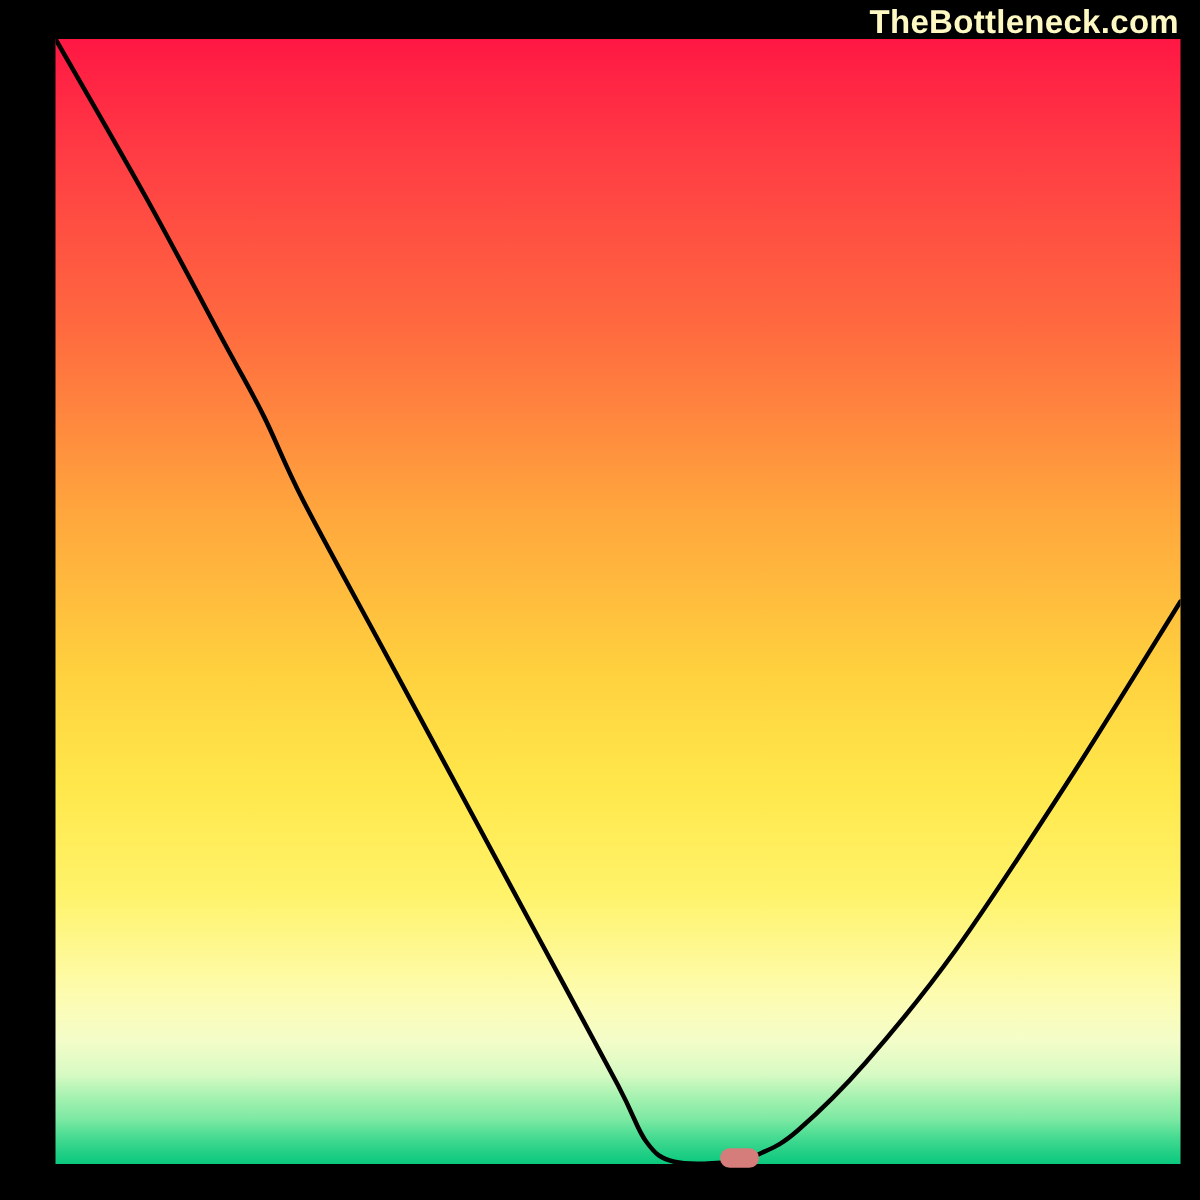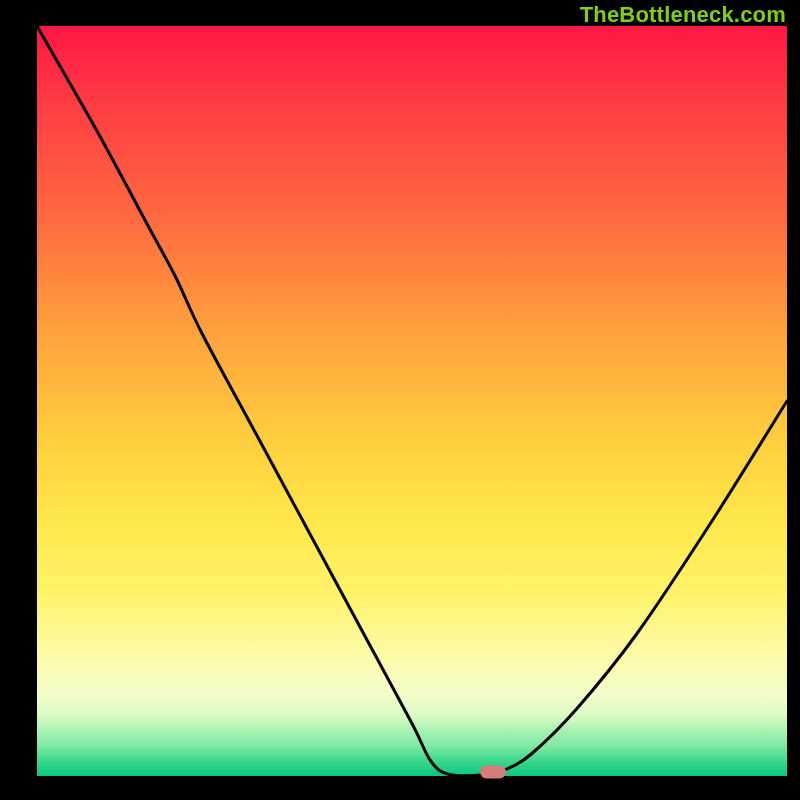--- a/index.html
+++ b/index.html
@@ -16,21 +16,21 @@
     height: 800px;
     background: #000;
   }
   .watermark {
     position: absolute;
     top: 2px;
     right: 14px;
     font-family: Arial, Helvetica, sans-serif;
     font-size: 22px;
     font-weight: bold;
-    color: #84cc16;
+    color: #fef9c3;
     letter-spacing: 0.2px;
     z-index: 5;
   }
   .plot {
     position: absolute;
     left: 37px;
     top: 26px;
     width: 750px;
     height: 750px;
   }

